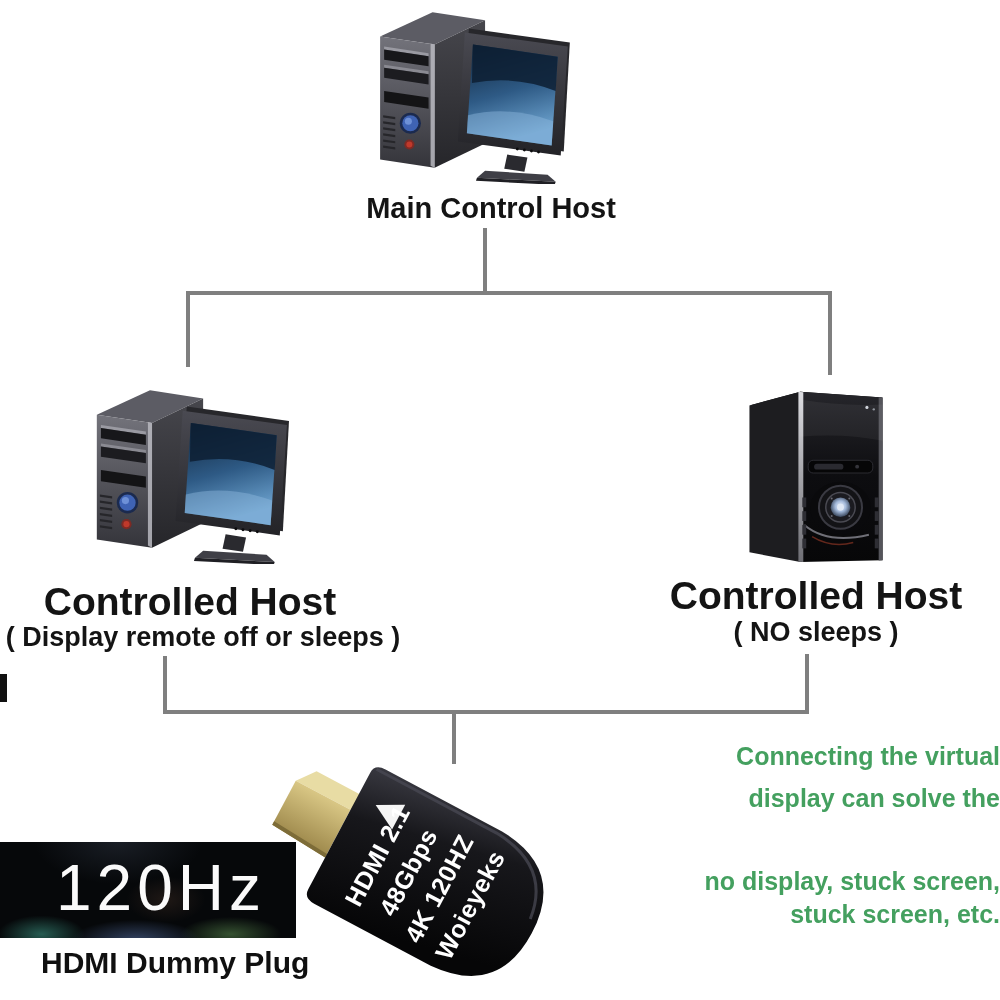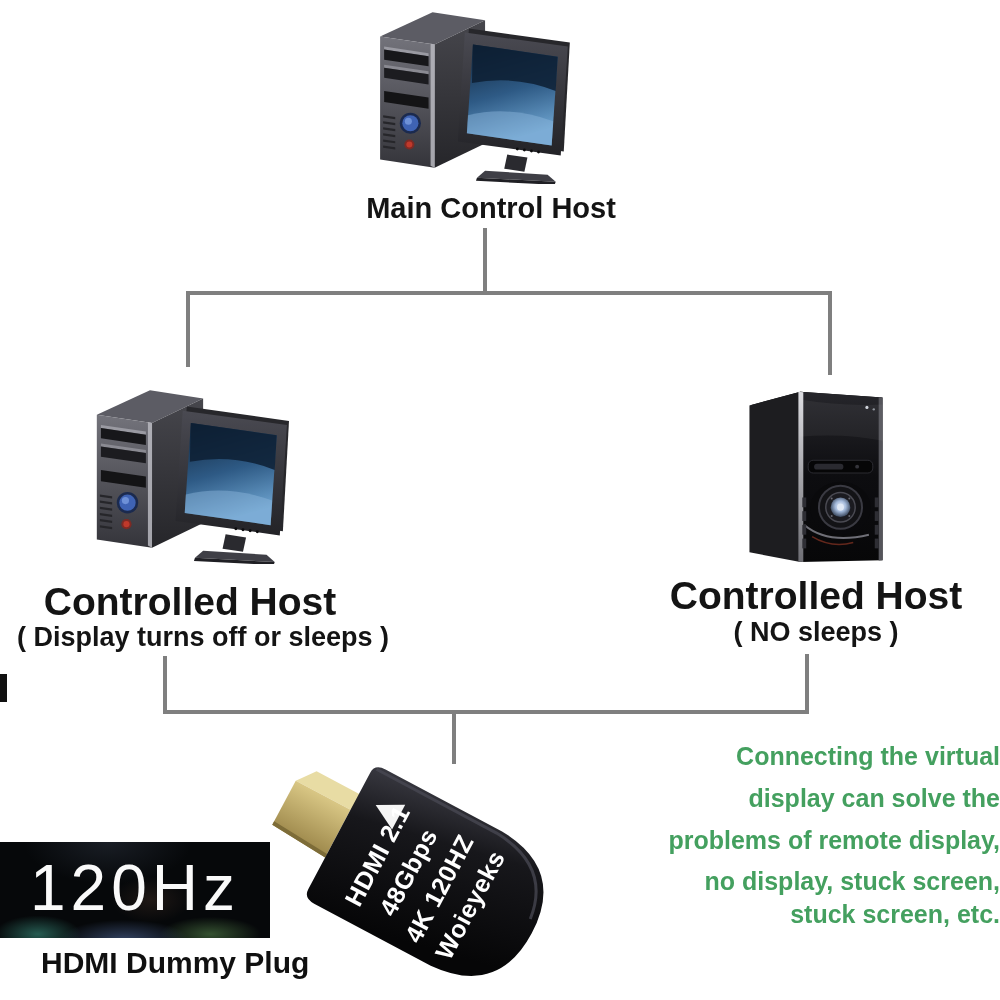--- a/index.html
+++ b/index.html
@@ -22,21 +22,21 @@
   }
   .banner{
     position:absolute;left:0;top:842px;width:270px;height:96px;
     background-color:#06080a;
     background-image:
       radial-gradient(120px 60px at 40% 0%,   rgba(70,80,100,0.30), transparent 70%),
       radial-gradient(60px 26px  at 14% 96%,  rgba(64,160,140,0.55), transparent 72%),
       radial-gradient(90px 28px  at 46% 102%, rgba(95,125,185,0.50), transparent 72%),
       radial-gradient(70px 24px  at 78% 96%,  rgba(110,170,95,0.45), transparent 72%),
       radial-gradient(55px 32px  at 56% 60%,  rgba(120,80,60,0.22),  transparent 72%);
-    display:flex;align-items:center;justify-content:center;
+    display:flex;align-items:center;justify-content:center;padding-left:26px;
   }
   .banner-text{
     color:#fafafa;font-size:64px;font-weight:400;letter-spacing:5px;
     line-height:1;transform:translateY(-2px);
   }
   .product-label{
     position:absolute;left:8px;top:946px;width:268px;text-align:center;
     color:#101010;font-weight:bold;font-size:30px;white-space:nowrap;margin-left:33px;
   }
   .artifact{position:absolute;background:#111111;}
@@ -182,21 +182,21 @@
 
   <div class="line" style="left:483px;top:228px;width:4px;height:65px"></div>
   <div class="line" style="left:186px;top:291px;width:646px;height:4px"></div>
   <div class="line" style="left:186px;top:291px;width:4px;height:76px"></div>
   <div class="line" style="left:828px;top:291px;width:4px;height:84px"></div>
 
   <svg class="abs" style="left:84px;top:380px" width="226" height="184">
     <use href="#sym-desktop"></use>
   </svg>
   <div class="label lbl-host" style="left:40px;top:580px;width:300px">Controlled Host</div>
-  <div class="label lbl-sub" style="left:0px;top:622px;width:406px">( Display turns off or sleeps )</div>
+  <div class="label lbl-sub" style="left:0px;top:622px;width:406px">( Display remote off or sleeps )</div>
 
   <svg class="abs" style="left:742px;top:380px" width="150" height="186">
     <use href="#sym-blacktower"></use>
   </svg>
   <div class="label lbl-host" style="left:666px;top:574px;width:300px">Controlled Host</div>
   <div class="label lbl-sub" style="left:666px;top:617px;width:300px">( NO sleeps )</div>
 
   <div class="line" style="left:163px;top:656px;width:4px;height:58px"></div>
   <div class="line" style="left:163px;top:710px;width:646px;height:4px"></div>
   <div class="line" style="left:805px;top:654px;width:4px;height:60px"></div>
@@ -208,17 +208,16 @@
     <use href="#sym-plug"></use>
   </svg>
 
   <div class="banner">
     <span class="banner-text">120Hz</span>
   </div>
   <div class="product-label">HDMI Dummy Plug</div>
 
   <div class="note-line" style="top:742px">Connecting the virtual</div>
   <div class="note-line" style="top:784px">display can solve the</div>
-  <div class="note-line" style="top:826px">problems of remote display,</div>
   <div class="note-line" style="top:867px">no display, stuck screen,</div>
   <div class="note-line" style="top:900px">stuck screen, etc.</div>
 
 </div>
 
 </body></html>

